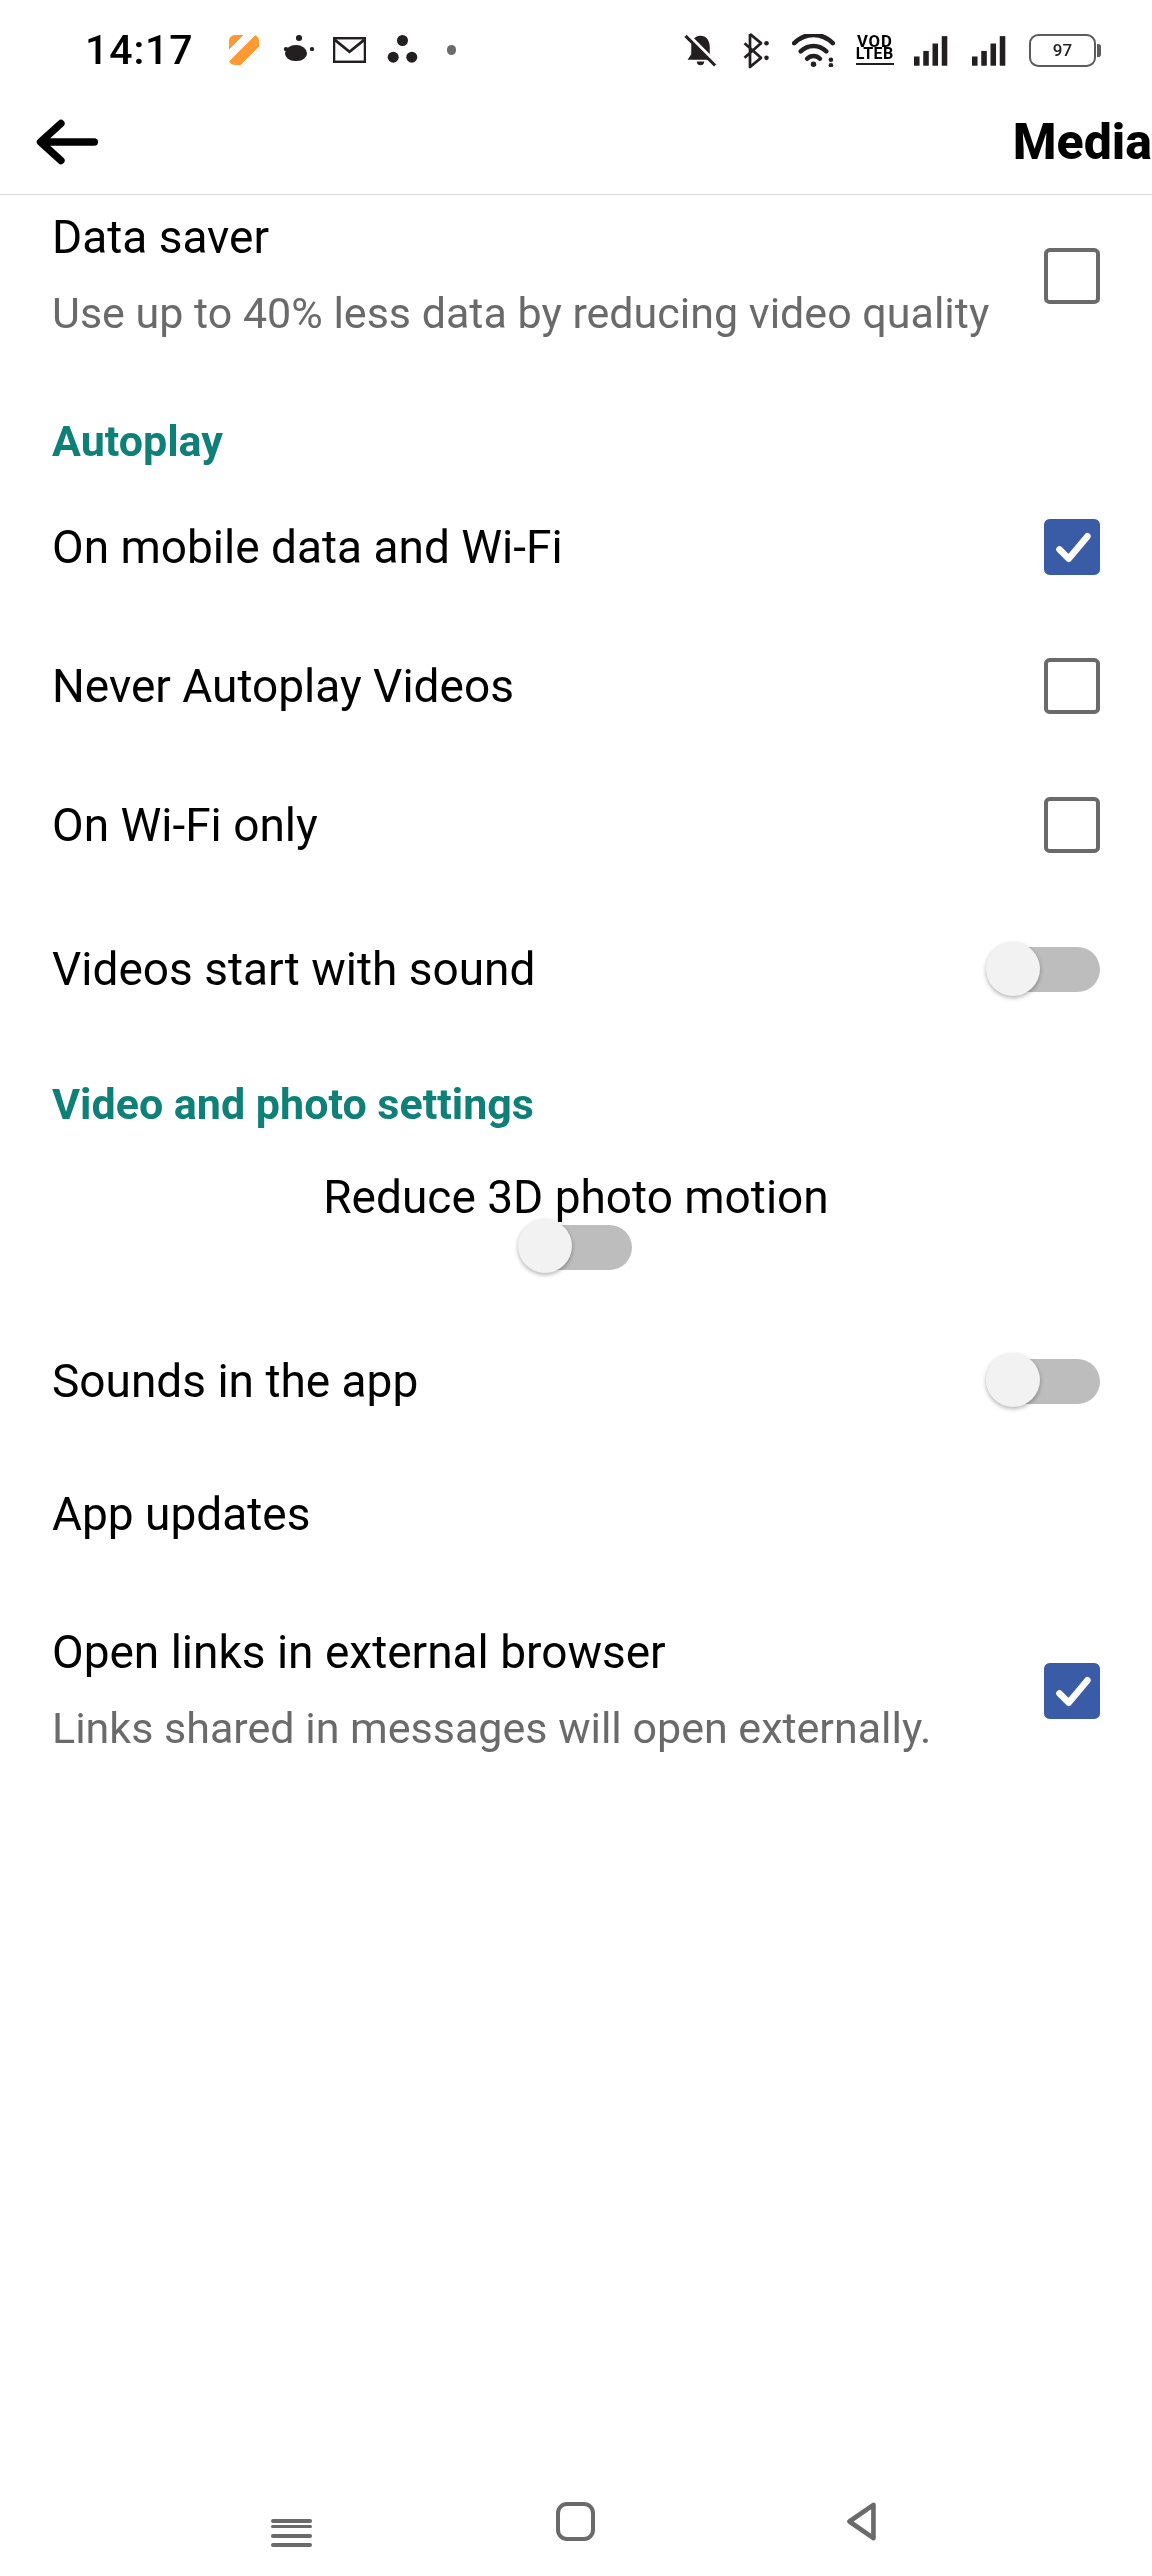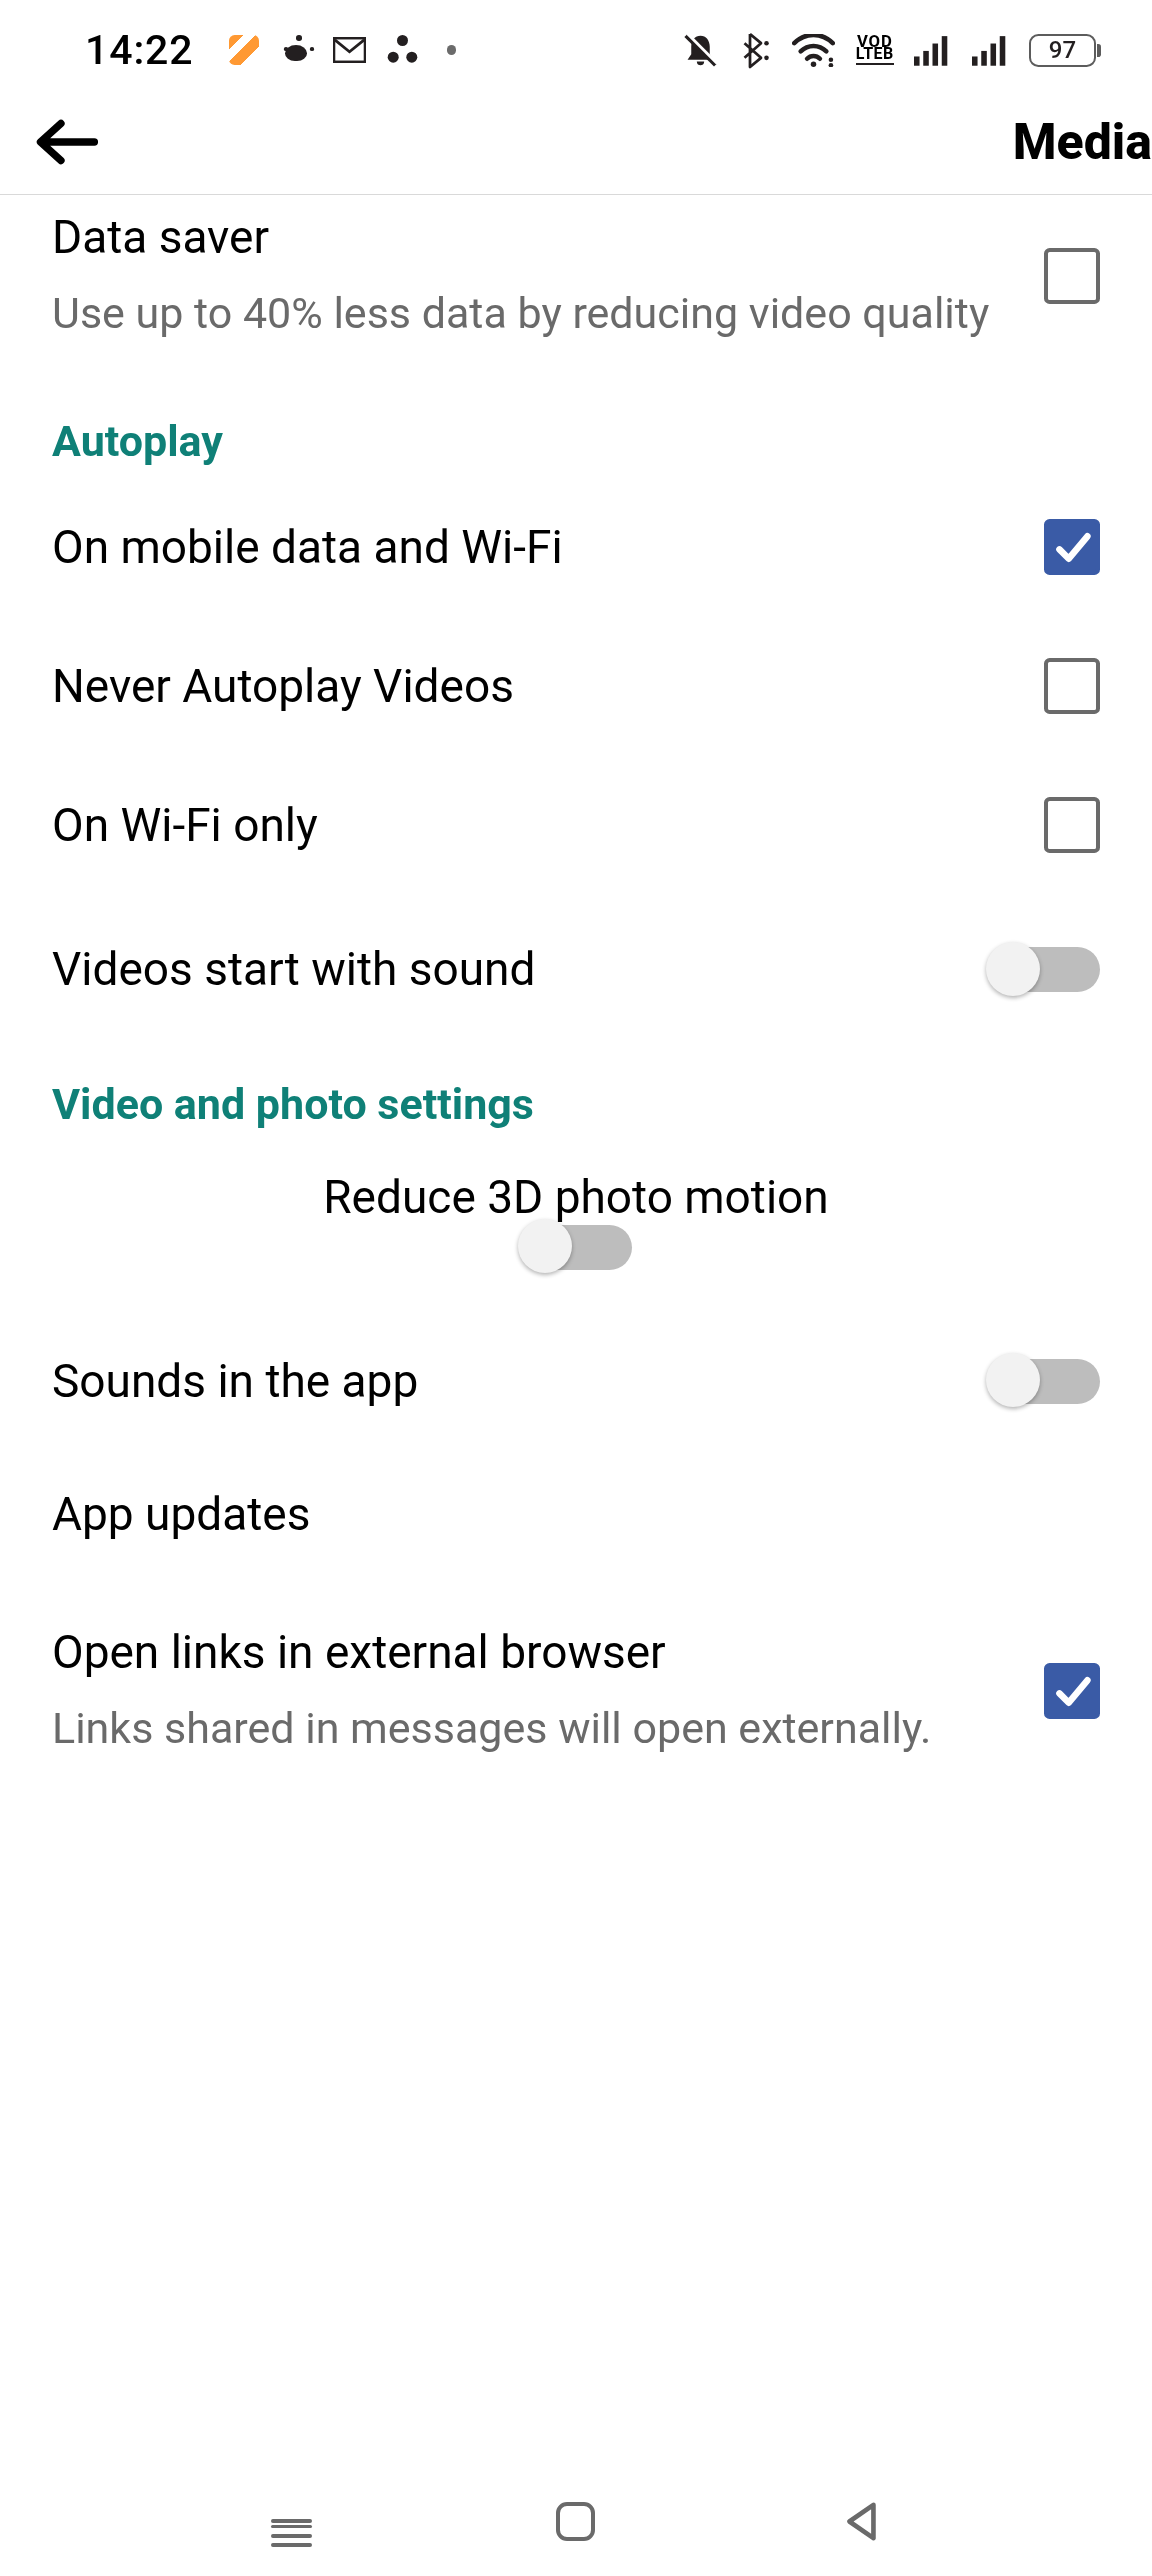--- a/index.html
+++ b/index.html
@@ -64,21 +64,21 @@
     font-size: 16.7px; font-weight: 700; line-height: 0.8;
     text-align: center; display: inline-block;
     border-bottom: 2.8px solid #231f20; padding-bottom: 1.9px;
   }
   .icon-volte .l1 { display:block; letter-spacing:0.9px; font-size:16.7px;}
   .icon-volte .l2 { display:block; letter-spacing:0.5px; font-size:16px;}
 
   .icon-battery {
     width: 67px; height: 33px; border: 2.8px solid #5c5c5c; border-radius: 9.3px;
     position: relative; display:inline-flex; align-items:center; justify-content:center;
-    font-size: 24px; font-weight:500; color:#231f20;
+    font-size: 17px; font-weight:500; color:#231f20;
   }
   .icon-battery::after {
     content:""; position:absolute; right:-7.4px; top:8.4px;
     width:4.6px; height:13px; background:#5c5c5c; border-radius:0 2.8px 2.8px 0;
   }
 
   
   .app-bar {
     height: 104px; display:flex; align-items:center; position:relative;
     border-bottom: 1.9px solid #d9d9d9;
@@ -162,21 +162,21 @@
   .nav-hamburger div { width:41px; height:3.7px; background:#6a6a6a; border-radius:1.9px; margin:5.6px 0; }
   .nav-square { width:39px; height:39px; border:4.6px solid #6a6a6a; border-radius:11px; }
   .nav-back-tri svg { display:block; }
 
 </style>
 </head>
 <body>
 
 <div class="status-bar">
   <div class="status-left">
-    <span class="status-time">14:22</span>
+    <span class="status-time">14:17</span>
     <span class="status-icon icon-stripes"></span>
     <span class="status-icon icon-reddit"></span>
     <span class="status-icon">
       <svg width="33" height="26" viewBox="0 0 36 28">
           <rect x="1" y="1" width="34" height="26" fill="none" stroke="#231f20" stroke-width="3"></rect>
           <path d="M2 3 L18 16 L34 3" fill="none" stroke="#231f20" stroke-width="3"></path>
         </svg>
     </span>
     <span class="status-icon icon-three-dots"></span>
     <span class="status-icon icon-small-dot"></span>

